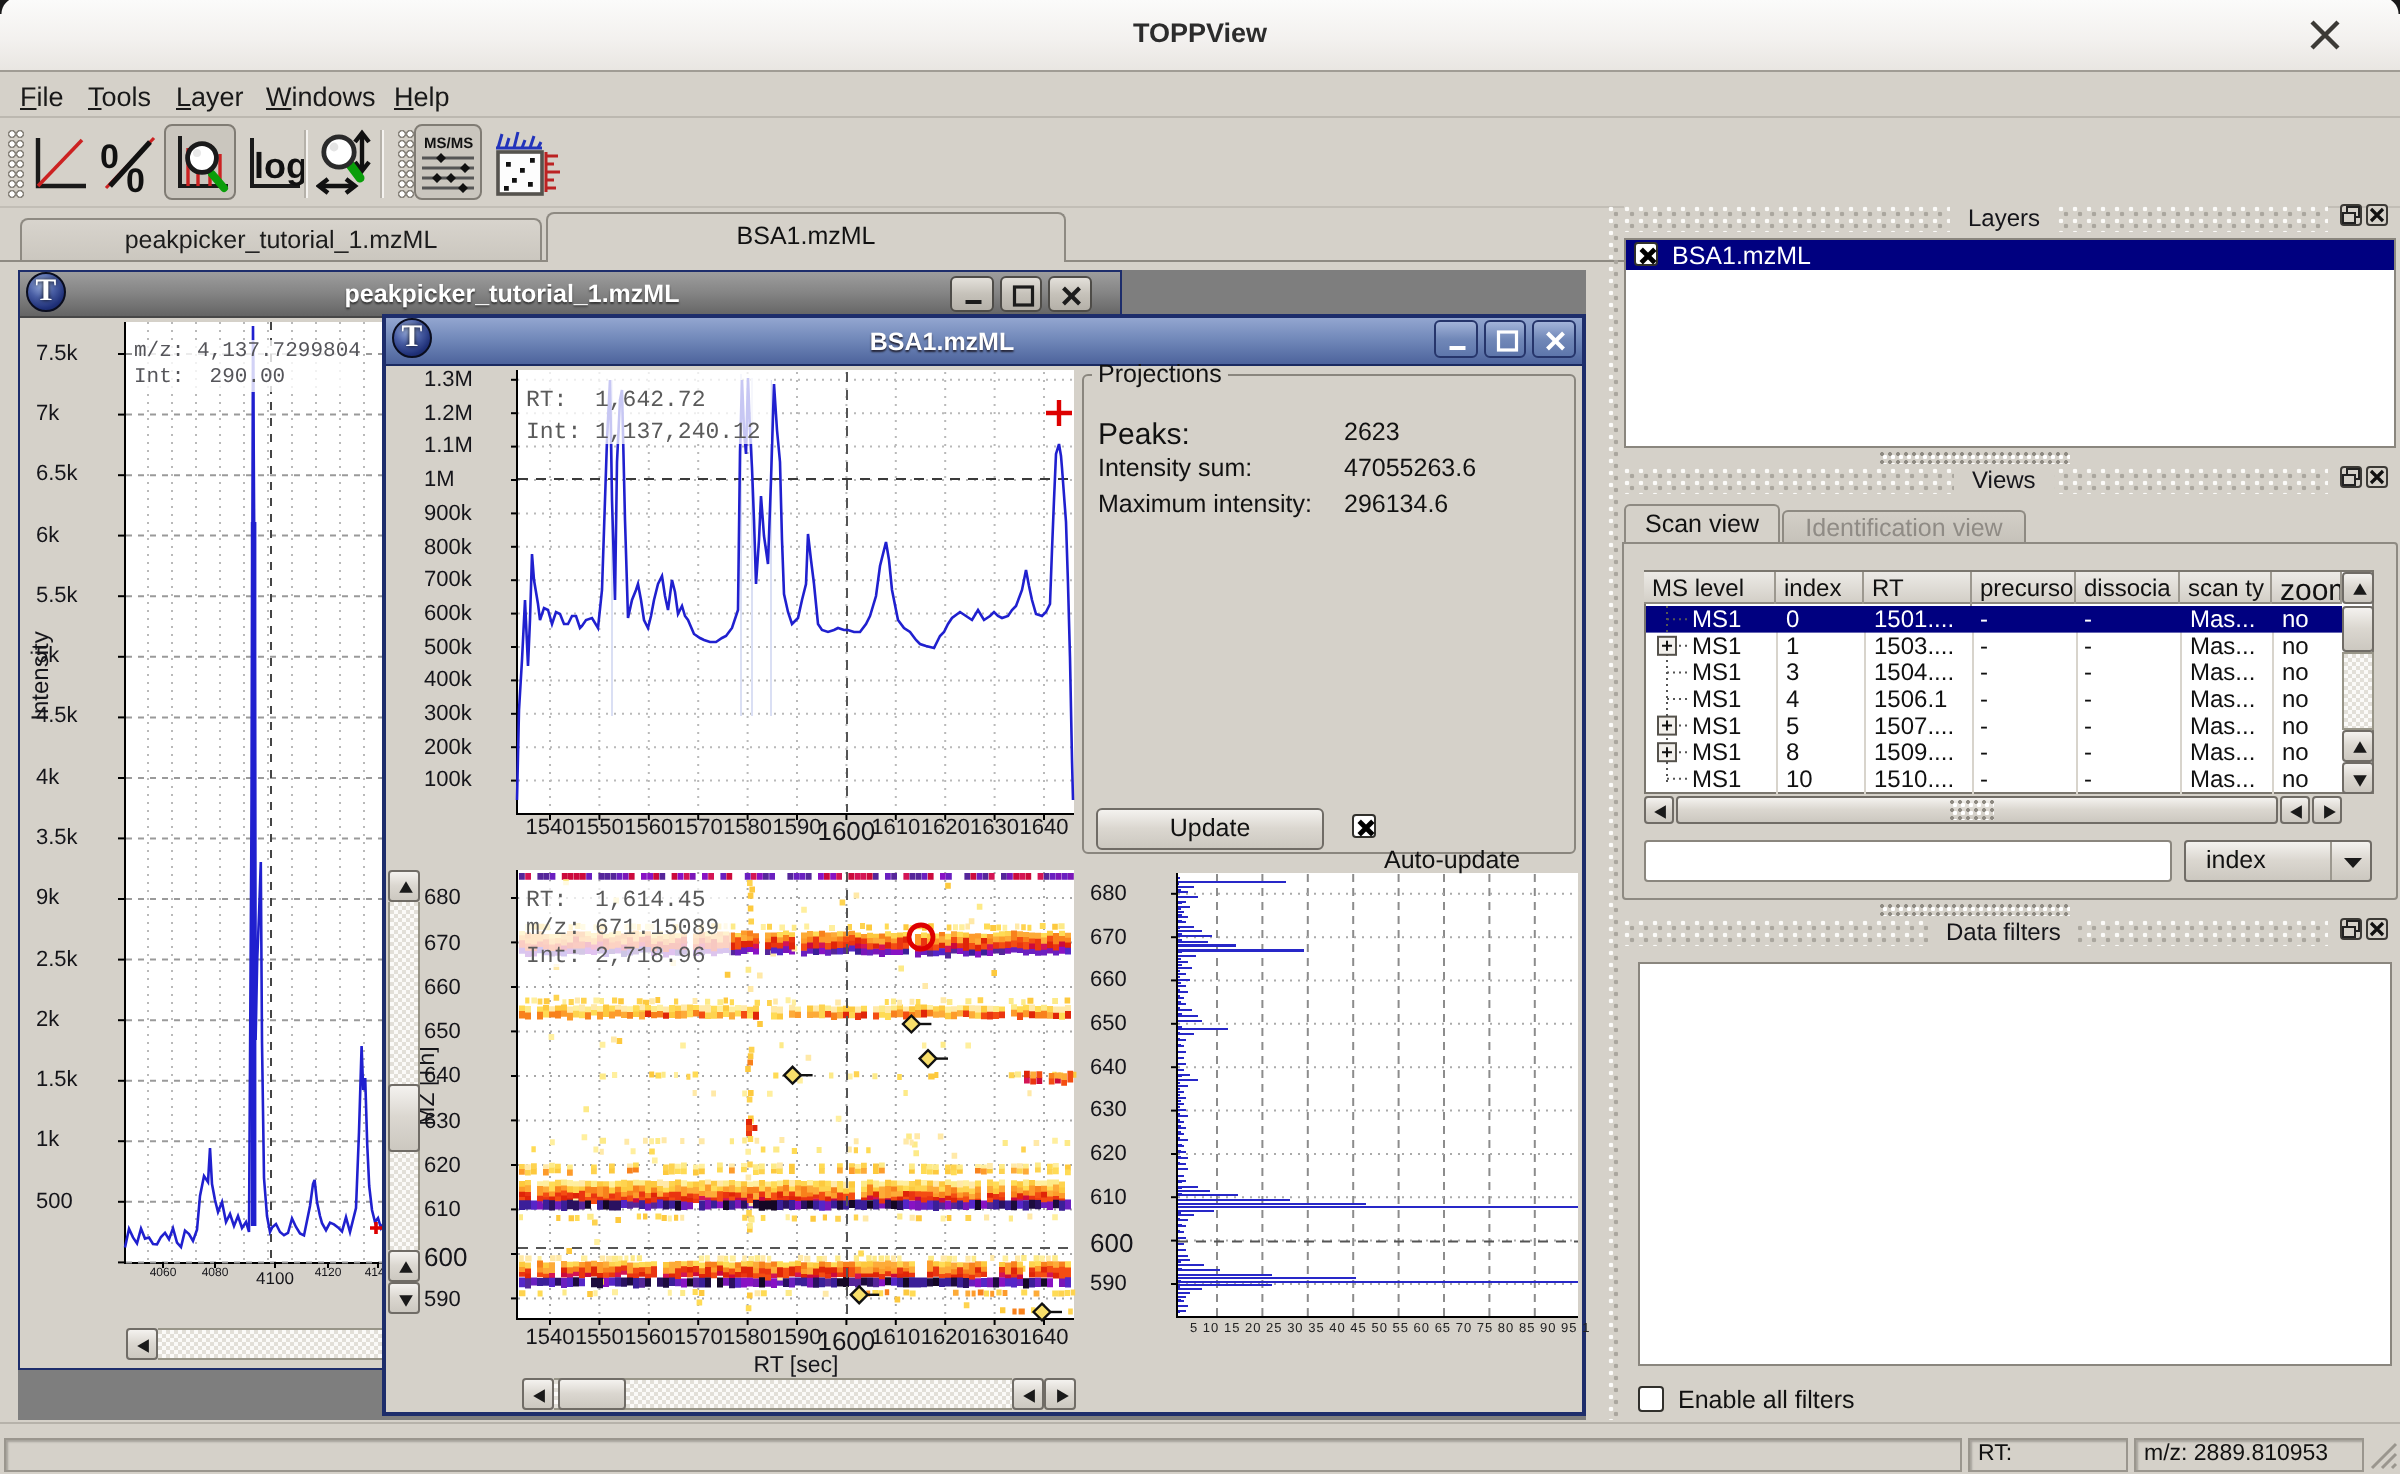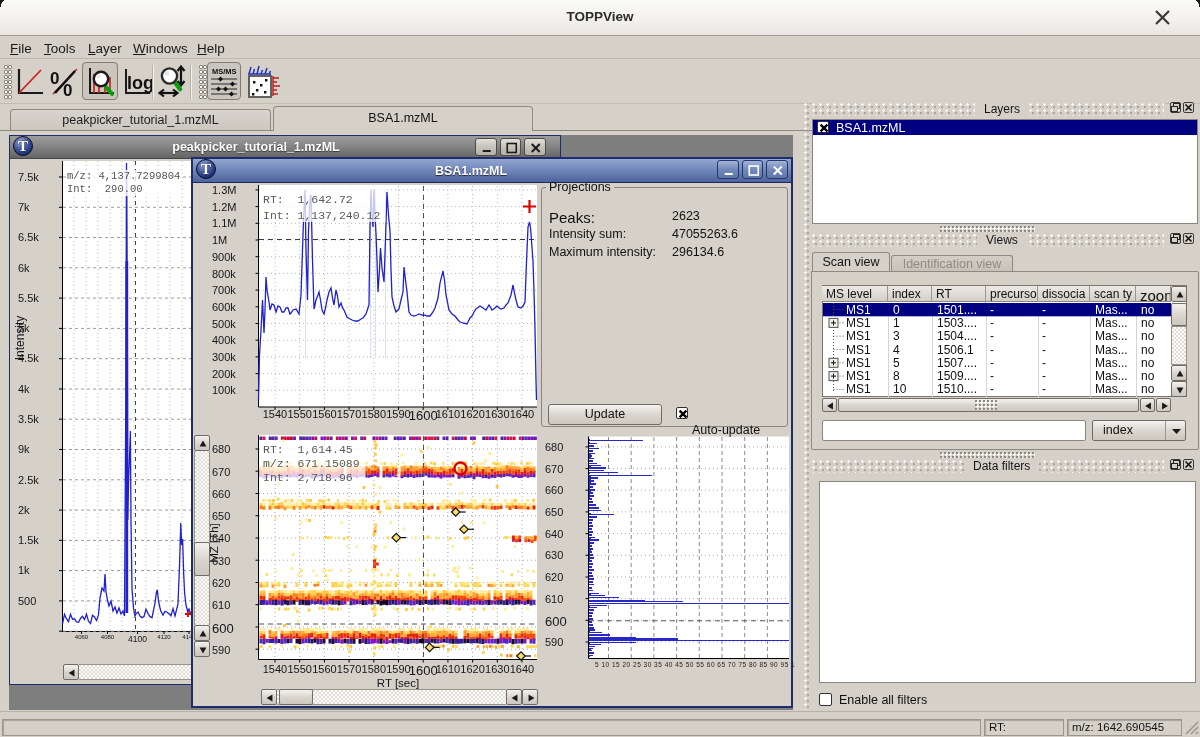--- a/index.html
+++ b/index.html
@@ -887,16 +887,16 @@
     </svg>
   </div>
 <div class="abs" style="left:819px;top:481px;width:377px;height:202px;background:#fff;border:1px solid #8a867e"></div>
 <div class="abs" style="left:819px;top:693px;width:13px;height:13px;background:#fff;border:1px solid #31302c;border-radius:2px">
     <svg width="13" height="13"></svg>
   </div>
 <div class="abs" style="left:839px;top:693px;font-size:12.5px;color:#111">Enable all filters</div>
 <div class="abs" style="left:0;top:711px;width:1200px;height:33px;border-top:1px solid #b6b2aa">
     <div class="abs" style="left:2px;top:7px;width:979px;height:17px;border:1px solid #9a968e;box-shadow:inset 1px 1px 1px rgba(120,116,110,.5);font-size:11.5px;color:#111;padding:1px 0 0 4px"></div>
     <div class="abs" style="left:984px;top:7px;width:80px;height:17px;border:1px solid #9a968e;box-shadow:inset 1px 1px 1px rgba(120,116,110,.5);font-size:11.5px;color:#111;padding:1px 0 0 4px">RT:</div>
-    <div class="abs" style="left:1067px;top:7px;width:115px;height:17px;border:1px solid #9a968e;box-shadow:inset 1px 1px 1px rgba(120,116,110,.5);font-size:11.5px;color:#111;padding:1px 0 0 4px">m/z: 1642.690545</div>
+    <div class="abs" style="left:1067px;top:7px;width:115px;height:17px;border:1px solid #9a968e;box-shadow:inset 1px 1px 1px rgba(120,116,110,.5);font-size:11.5px;color:#111;padding:1px 0 0 4px">m/z: 2889.810953</div>
     <svg style="left:1184px;top:8px" width="15" height="15">
 <path d="M14 2 L2 14 M14 7 L7 14 M14 12 L12 14" stroke="#9a968e" stroke-width="1.5"></path>
     </svg>
   </div>
 </body></html>

